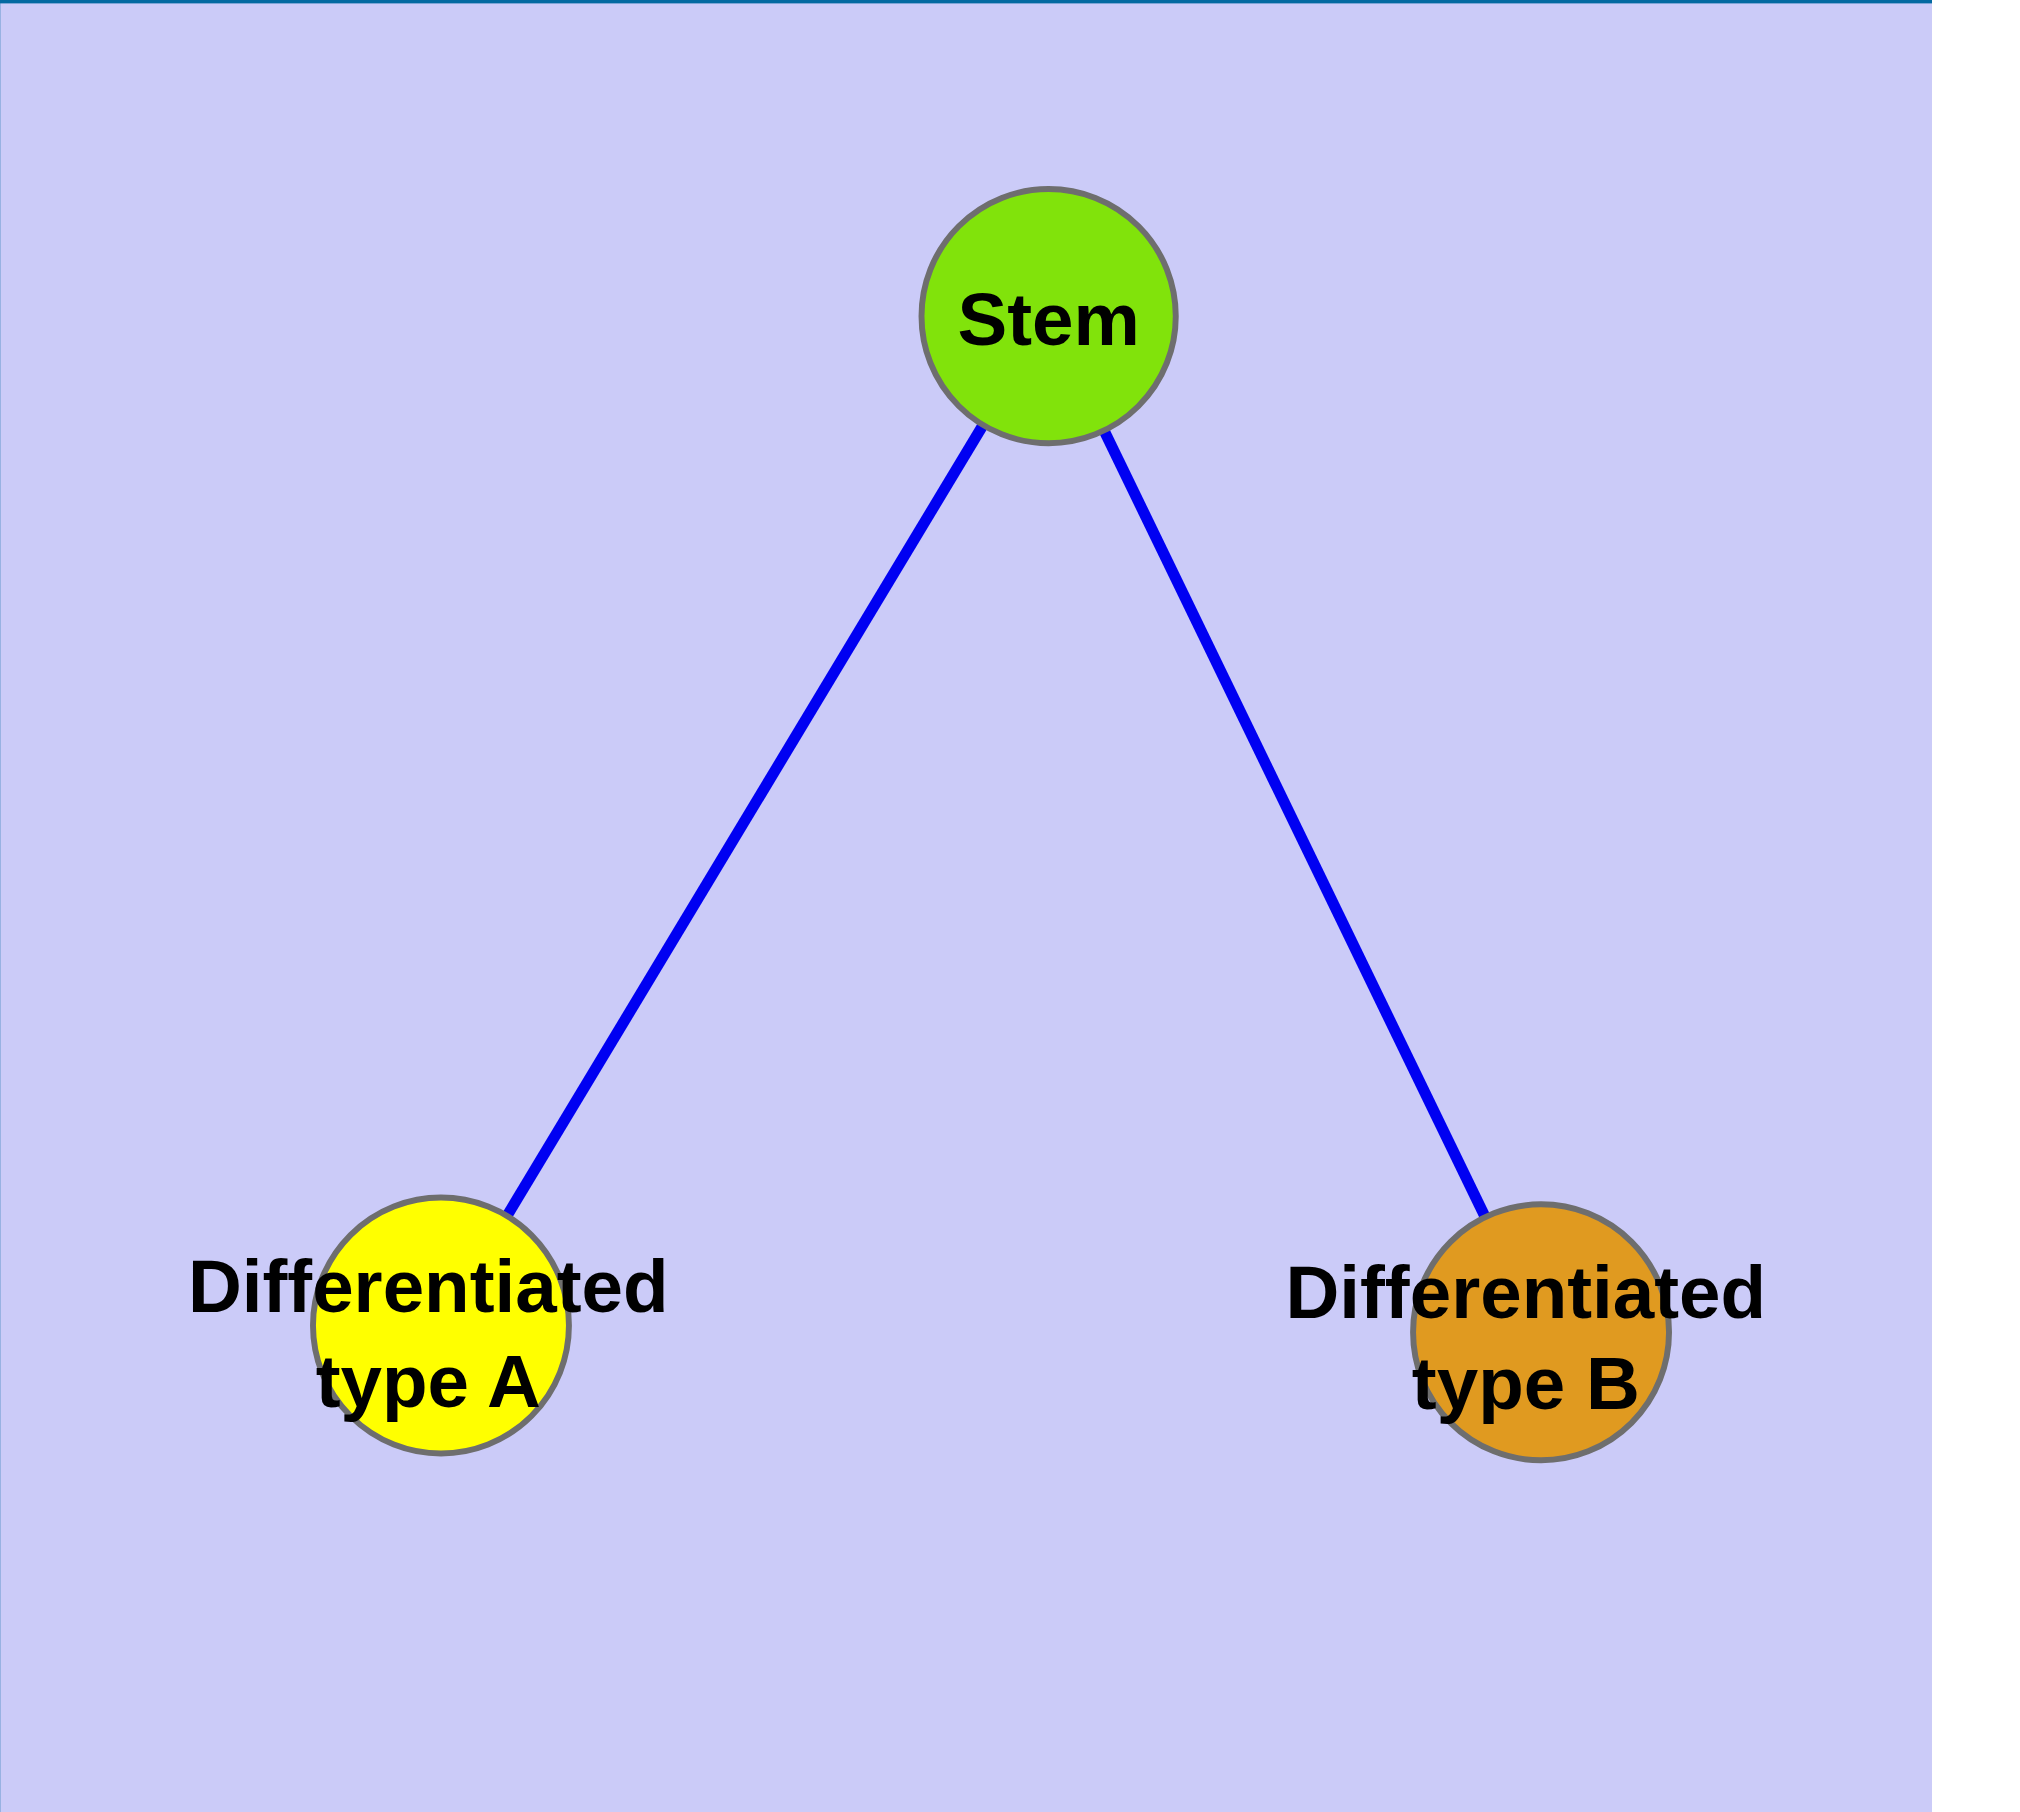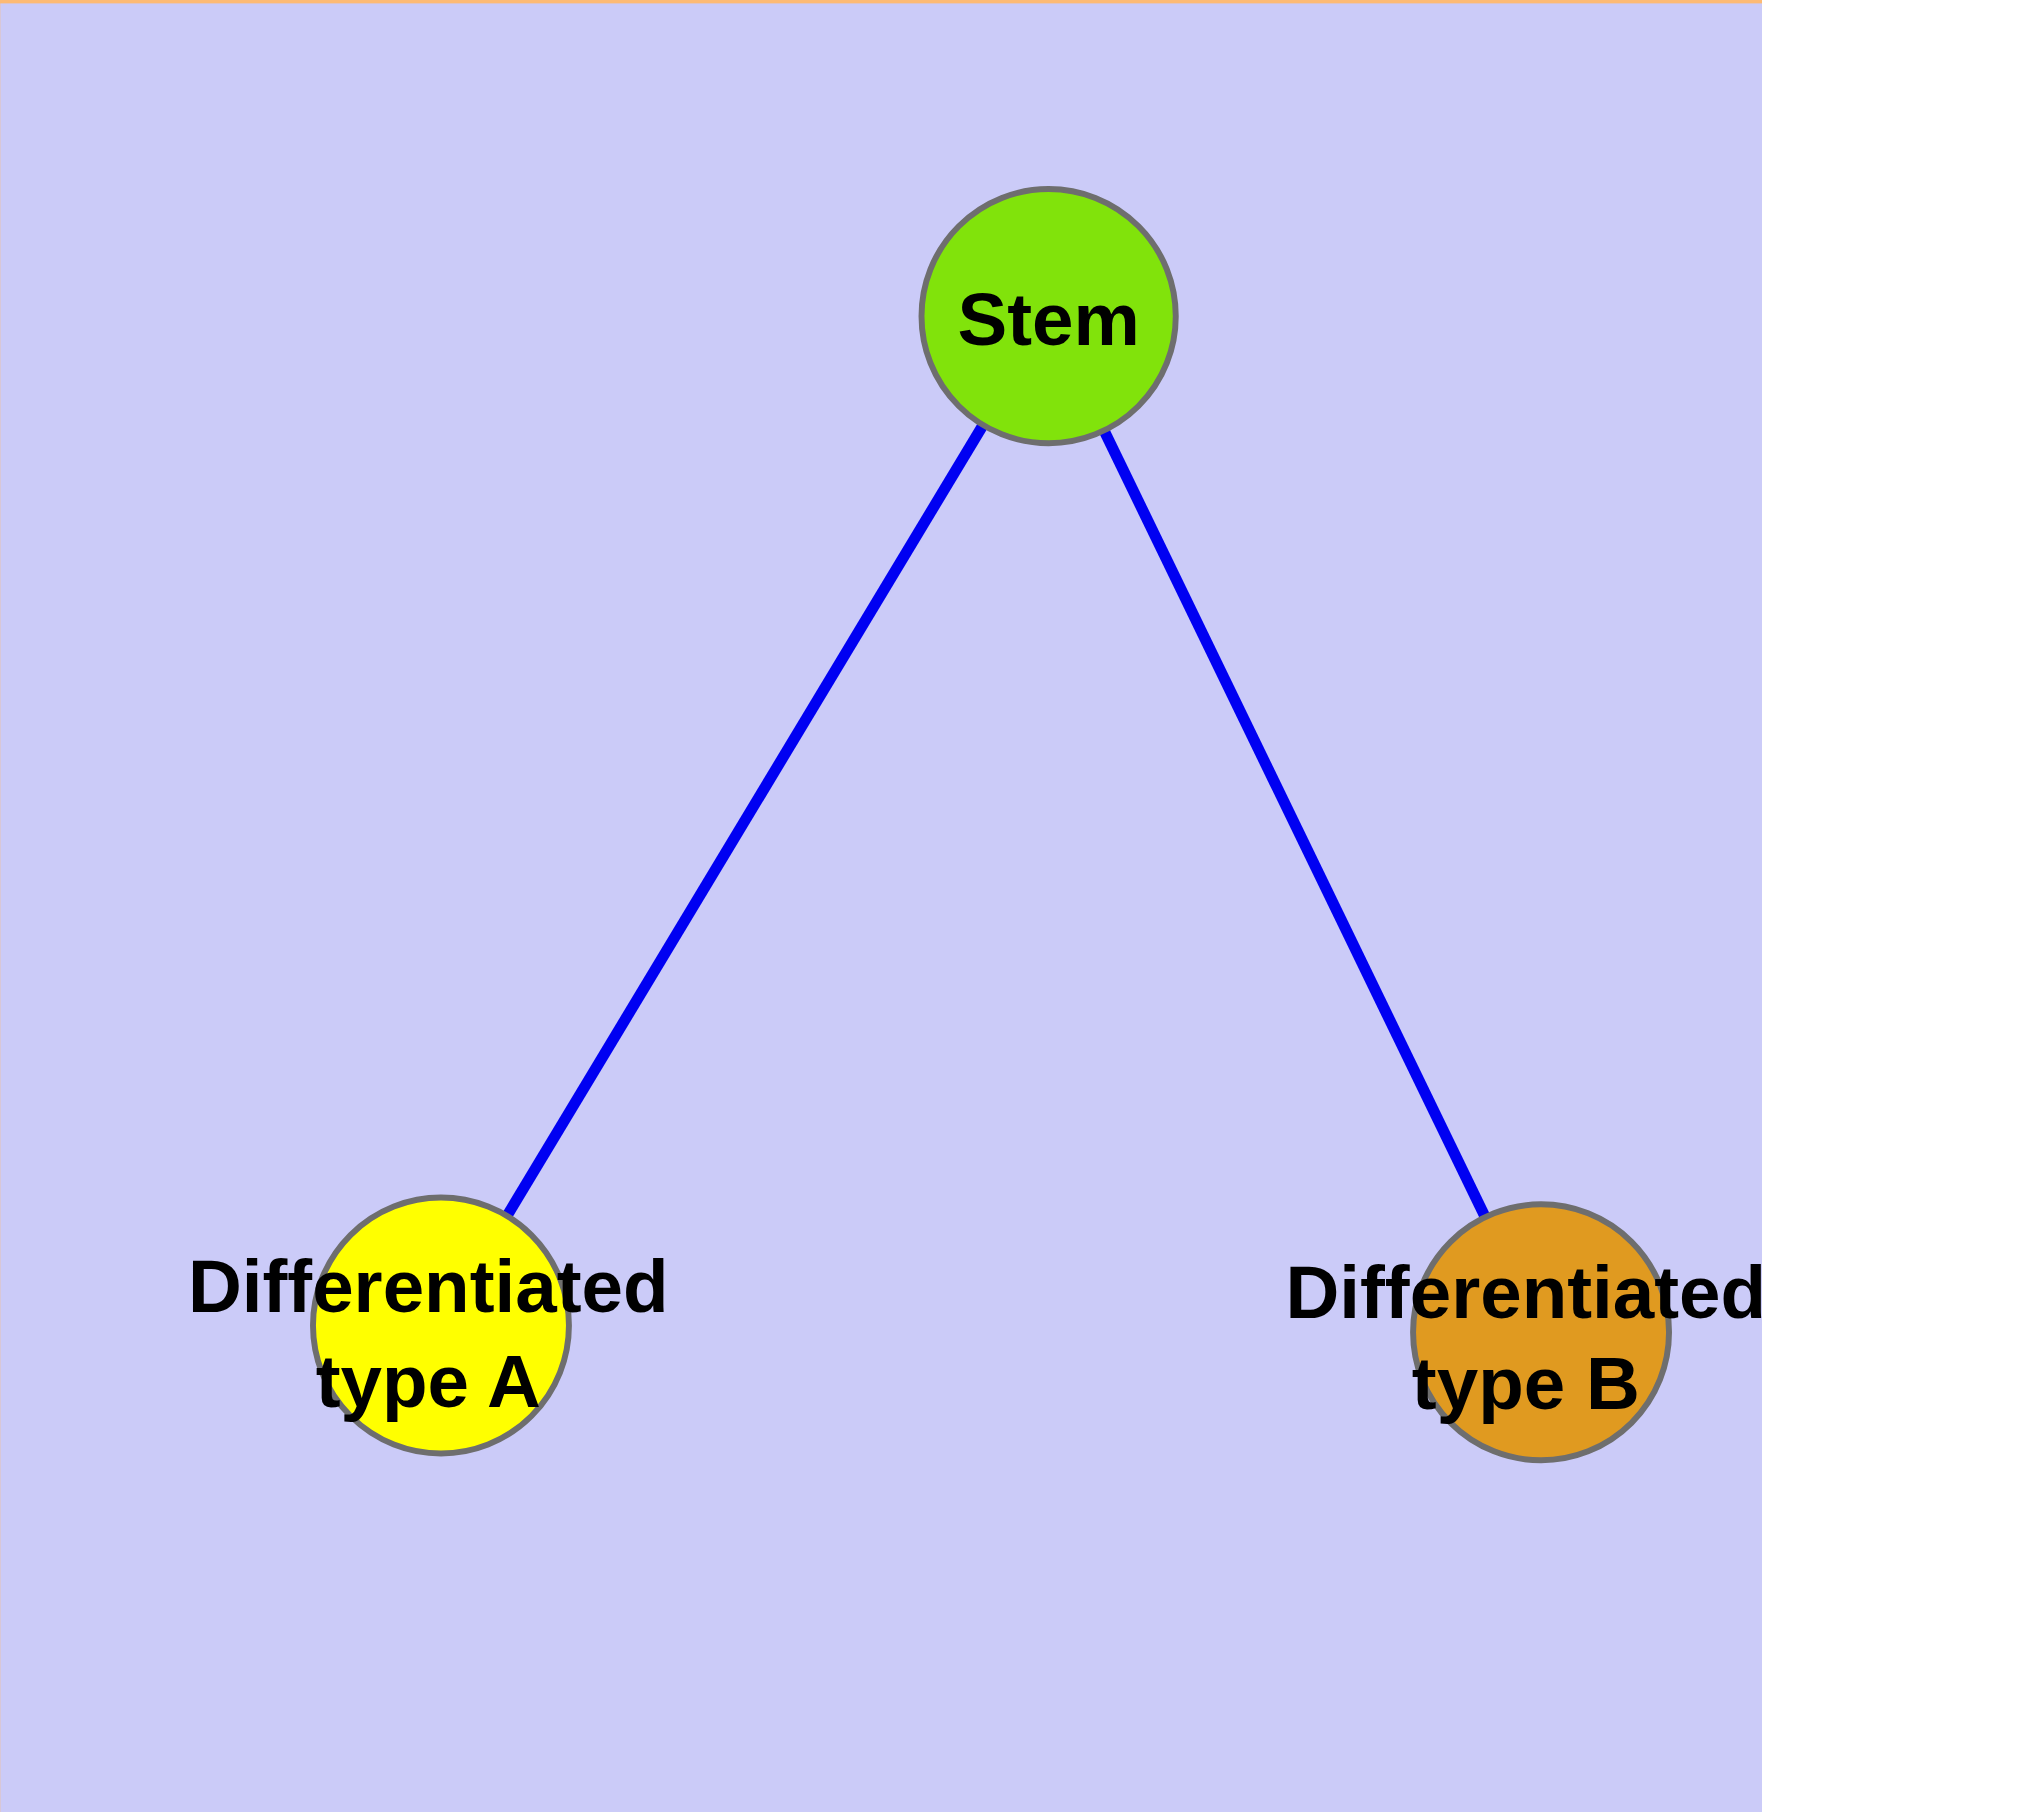--- a/index.html
+++ b/index.html
@@ -3,23 +3,23 @@
 <meta charset="utf-8">
 <style>
   html, body {
     margin: 0;
     padding: 0;
     background: #ffffff;
     font-family: "Liberation Sans", sans-serif;
   }
   .stage {
     position: relative;
-    width: 1762px;
+    width: 1932px;
     height: 1812px;
-    background: #fdba74;
+    background: #0369a1;
     overflow: hidden;
   }
   svg { display: block; }
   text {
     font-family: "Liberation Sans", "DejaVu Sans", sans-serif;
     font-weight: bold;
   }
 </style>
 </head>
 <body>

